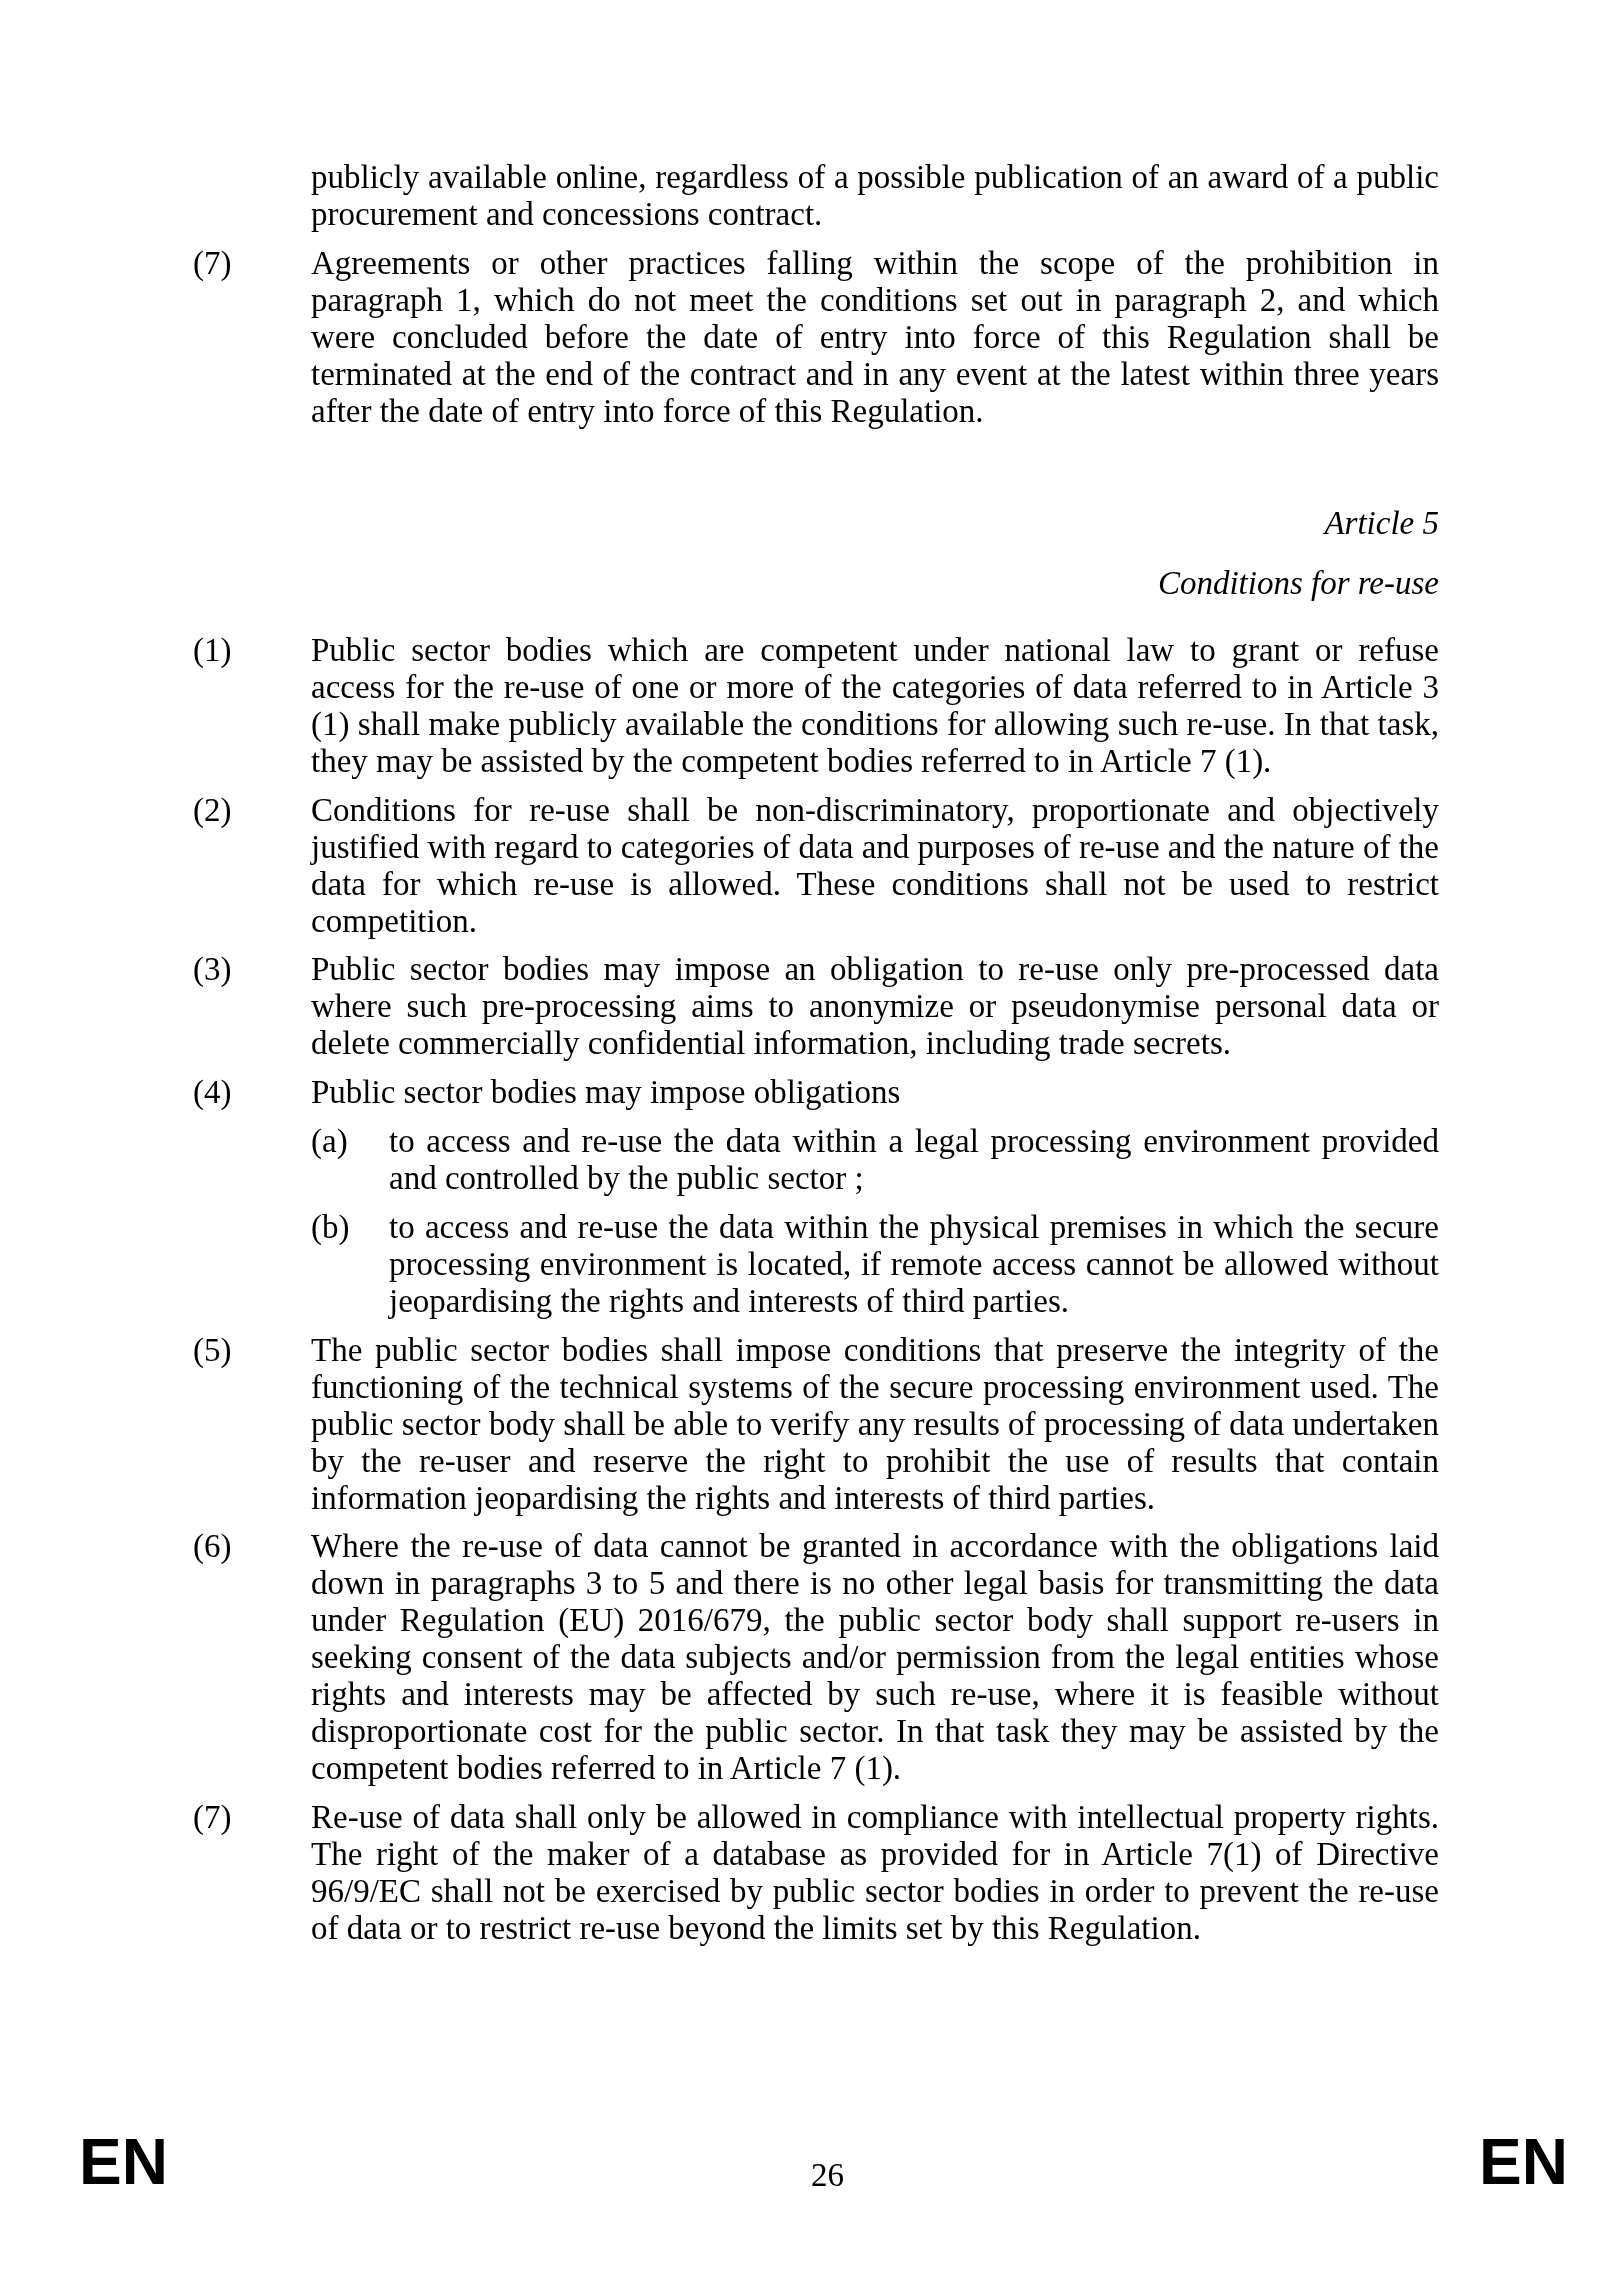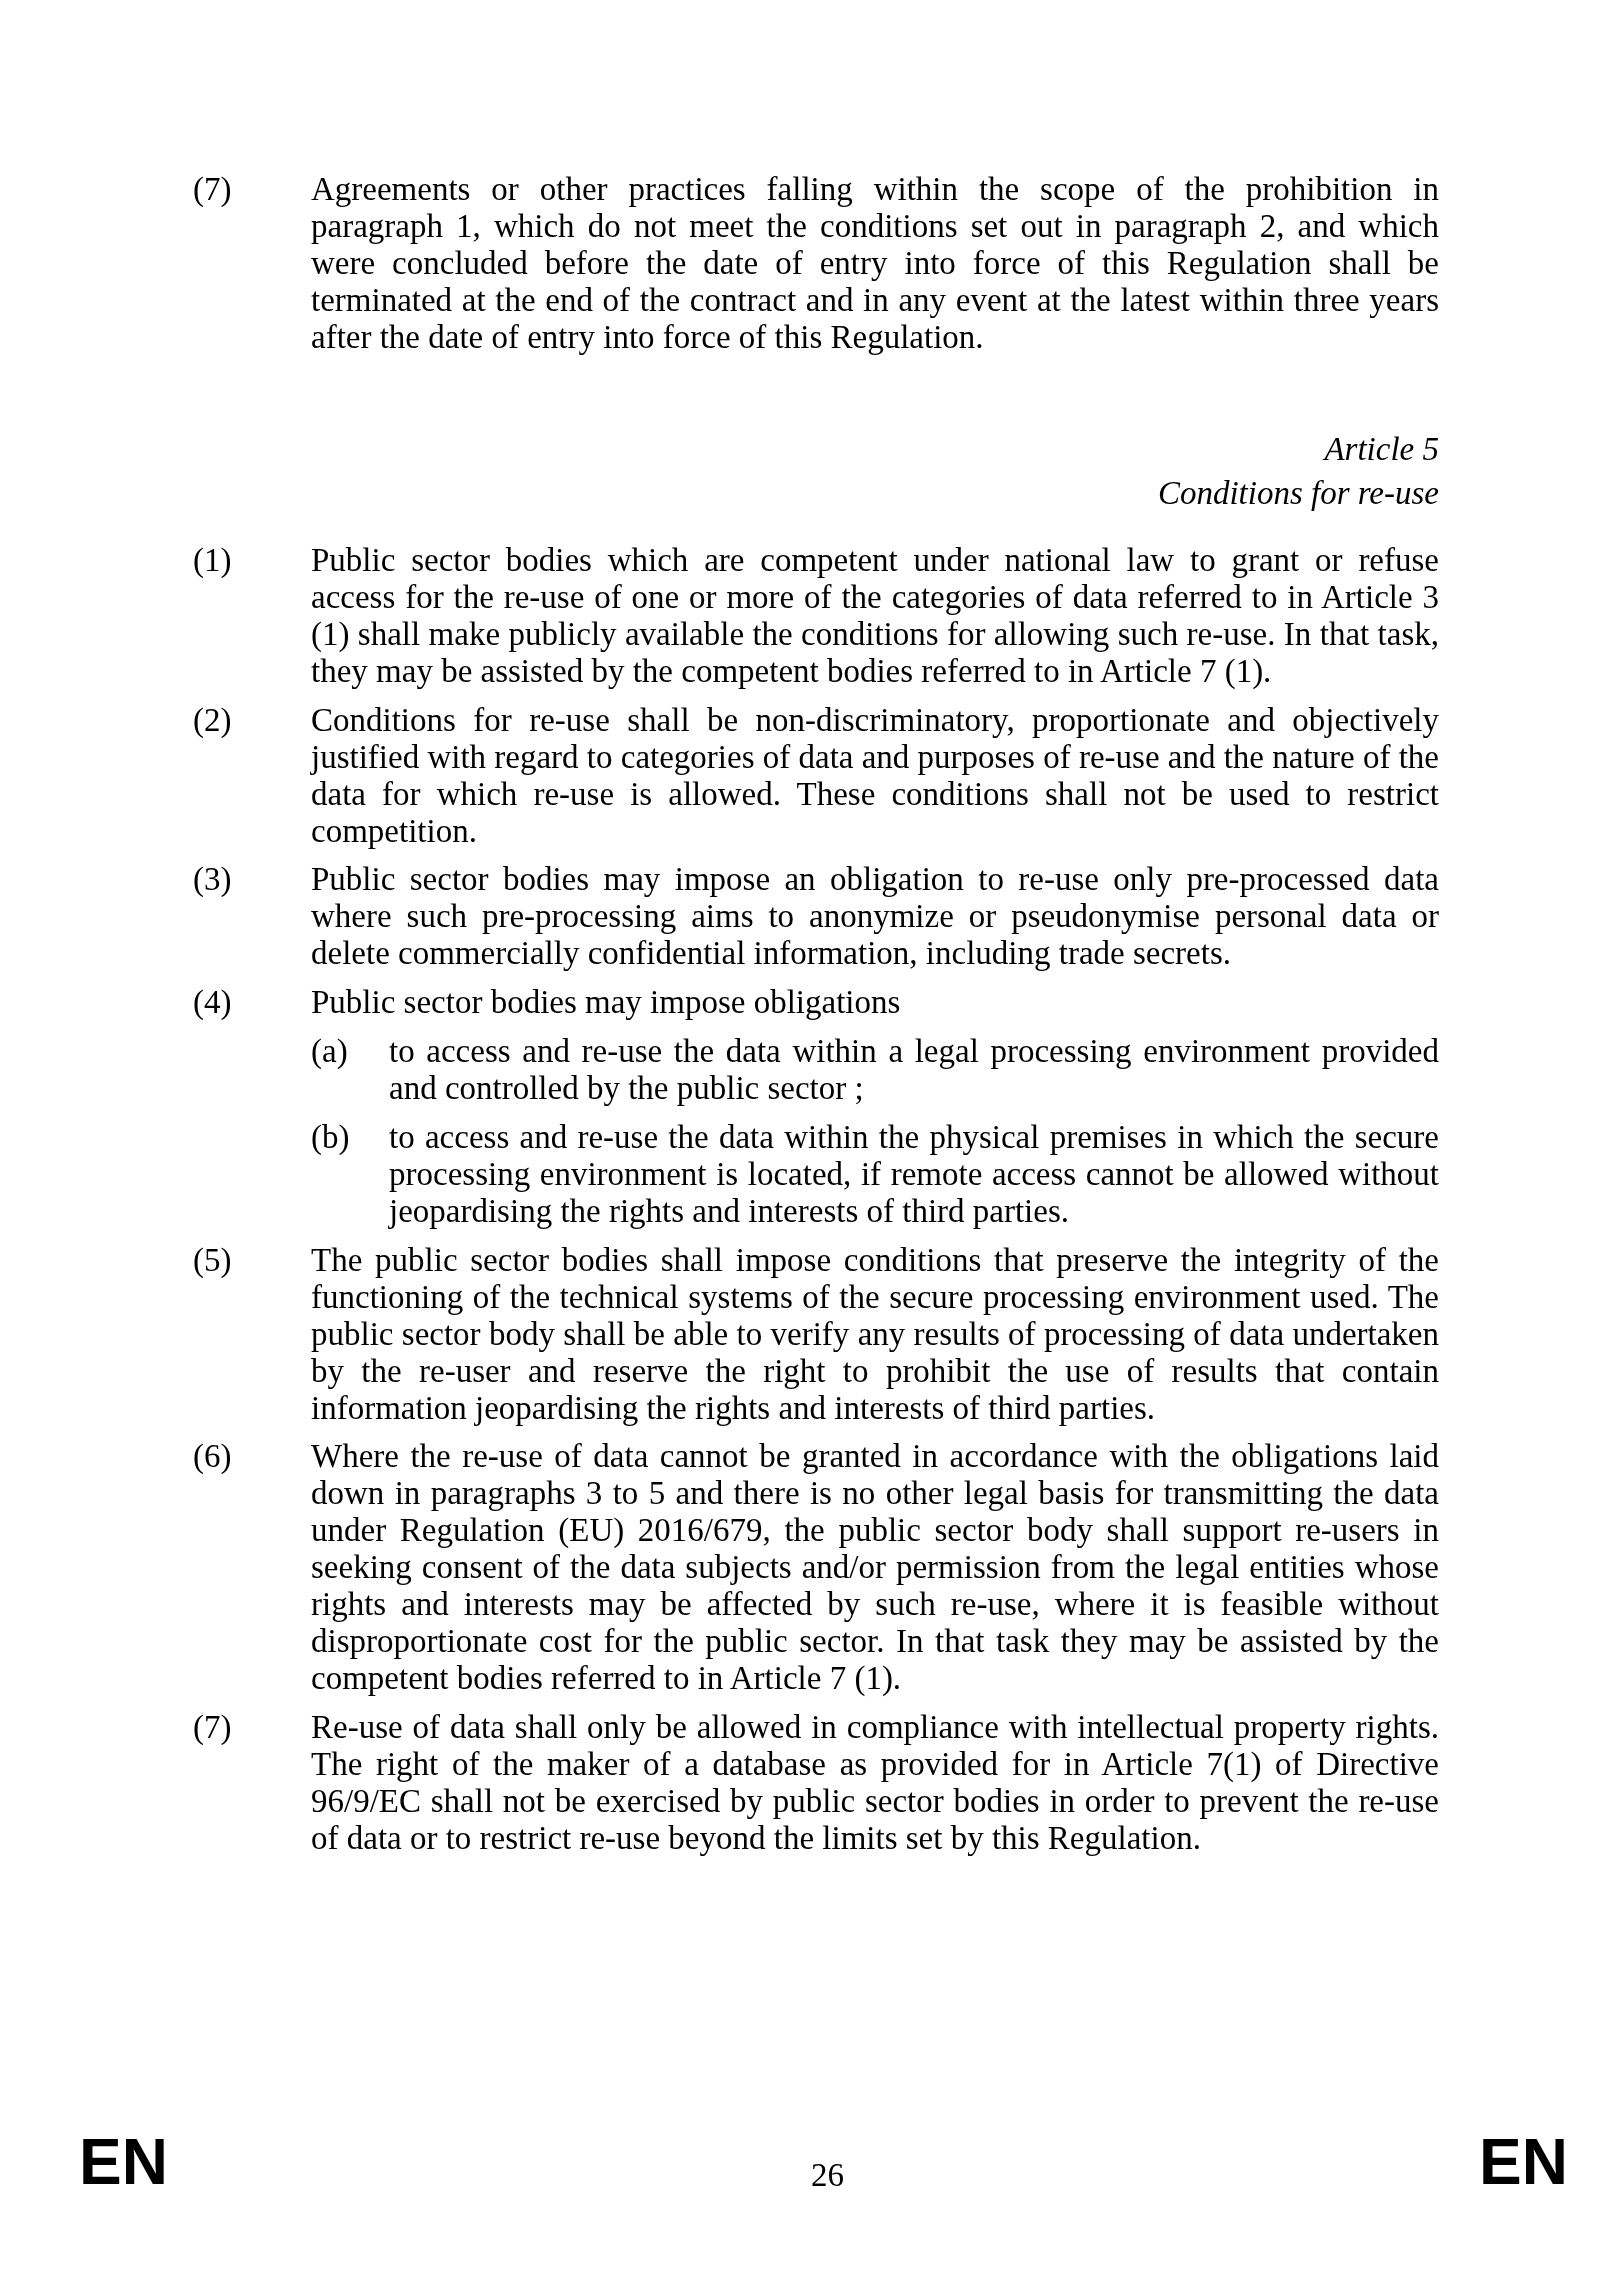--- a/index.html
+++ b/index.html
@@ -23,21 +23,21 @@
   .para.first{margin-top:0;}
   .para.after-heading{margin-top:30px;}
   .para .num{text-align:left;}
   .para .body{text-align:justify;}
   .heading{
     margin:0 184px 0 193px;
     text-align:right;
     font-style:italic;
   }
   .heading .line1{margin-top:75px;}
-  .heading .line2{margin-top:7px;}
+  .heading .line2{margin-top:23px;}
   .subitem{
     display:grid;
     grid-template-columns:78px 1fr;
     margin-top:11.8px;
   }
   .subitem .sub-label{text-align:left;}
   .subitem .sub-body{text-align:justify;}
   .footer-en{
     position:absolute;
     top:2130px;
@@ -56,20 +56,26 @@
     text-align:center;
     font-size:33px;
     line-height:33px;
   }
 </style>
 </head>
 <body>
 
 <div class="page">
   <div class="content" id="content">
+      <div class="para first">
+        <div class="num"></div>
+        <div class="body">
+          <div>publicly available online, regardless of a possible publication of an award of a public procurement and concessions contract.</div>
+        </div>
+      </div>
       <div class="para">
         <div class="num">(7)</div>
         <div class="body">
           <div>Agreements or other practices falling within the scope of the prohibition in paragraph 1, which do not meet the conditions set out in paragraph 2, and which were concluded before the date of entry into force of this Regulation shall be terminated at the end of the contract and in any event at the latest within three years after the date of entry into force of this Regulation.</div>
         </div>
       </div>
       <div class="heading">
         <div class="line1">Article 5</div>
         <div class="line2">Conditions for re-use</div>
       </div>

